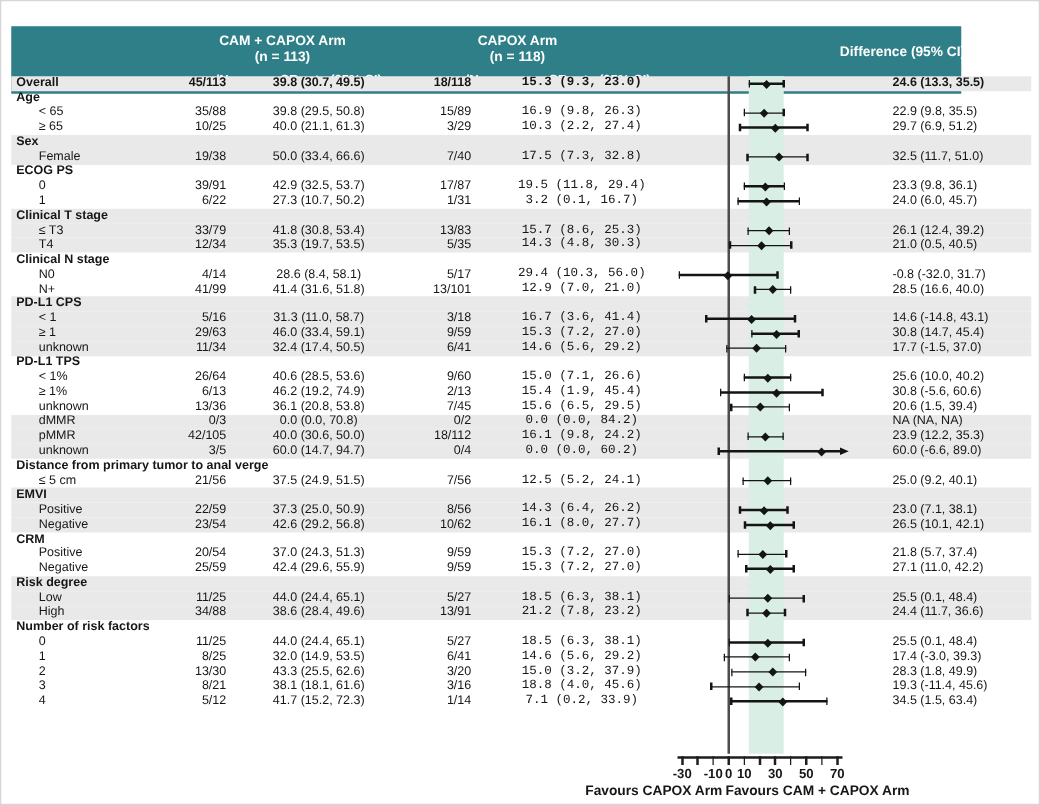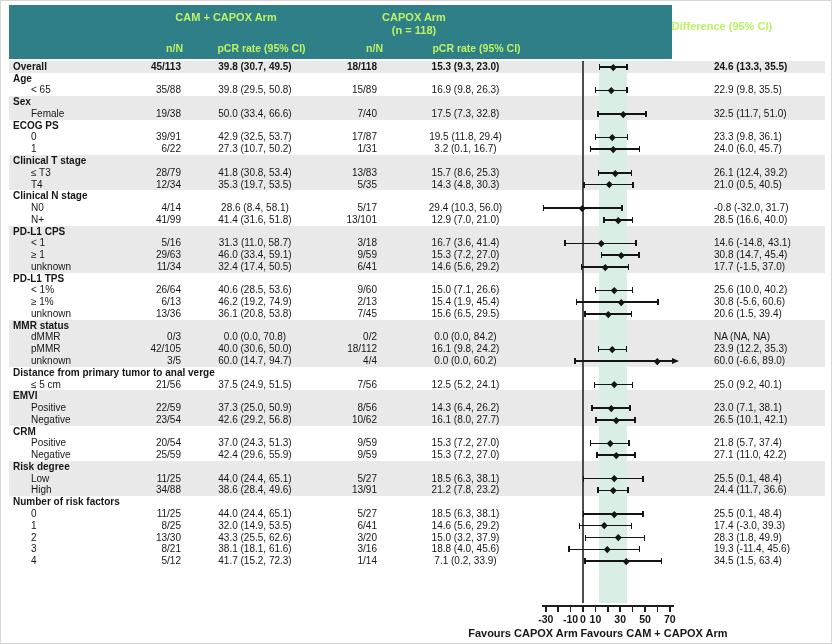--- a/index.html
+++ b/index.html
@@ -1,40 +1,40 @@
 <!DOCTYPE html>
 <html style="--header-bg: #2e7f88; --stripe: #e9e9e9; --band: #d9efe6; --zero-line: #4d4d4d; --ci: #141414;"><head>
 <meta charset="utf-8">
 <style>
   html,body{margin:0;padding:0;background:#fff;}
   #page{position:relative;width:832px;height:644px;background:#fff;border:1px solid #d6d6d6;box-sizing:border-box;
         font-family:"Liberation Sans","DejaVu Sans",sans-serif;color:#161616;overflow:hidden;}
   
-  #hdr{position:absolute;left:8px;top:4px;width:663px;height:54px;background:var(--header-bg,#2e7f88);color:#bef264;font-weight:bold;}
+  #hdr{position:absolute;left:8px;top:20px;width:760px;height:54px;background:var(--header-bg,#2e7f88);color:#ffffff;font-weight:bold;}
   .h-abs{position:absolute;text-align:center;font-size:11px;line-height:13px;}
   #h-arm1{left:92px;top:6px;width:250px;}
   #h-arm2{left:300px;top:6px;width:210px;}
   #h-diff{left:610px;top:15px;width:206px;}
   .h-sub{position:absolute;top:37px;font-size:10.5px;}
   #h-nn-a{left:110px;width:64px;text-align:right;}
   #h-pcr-a{left:180px;width:145px;text-align:center;}
   #h-nn-b{left:310px;width:64px;text-align:right;}
   #h-pcr-b{left:385px;width:165px;text-align:center;}
   
   #rows{position:absolute;left:8px;top:60px;width:816px;}
   .row{display:grid;grid-template-columns:130px 44px 152px 44px 157px 170px 1fr;height:11.78px;align-items:center;font-size:10px;line-height:10px;}
   .row.shaded{background:var(--stripe,#e9e9e9);}
   .c{white-space:nowrap;overflow:visible;}
   .label{padding-left:22px;}
   .row.group .label,.row.overall .label{padding-left:4px;font-weight:bold;}
   .row.overall .c{font-weight:bold;}
   .nn{text-align:right;padding-right:2px;}
   .pcr{text-align:center;}
   .pcr.a{padding-right:8px;}
-  .pcr.b{padding-left:16px;}
+  .pcr.b{padding-left:16px;font-family:Liberation Mono, monospace;}
   .diff{padding-left:8px;}
   .plot{position:relative;z-index:2;height:100%;}
   .ci-line{position:absolute;top:50%;margin-top:-0.75px;height:1.5px;background:var(--ci,#141414);}
   .cap{position:absolute;top:50%;margin-top:-3px;width:1.5px;height:6px;background:var(--ci,#141414);}
   .marker{position:absolute;top:50%;width:4.5px;height:4.5px;margin-top:-2.25px;background:var(--ci,#141414);transform:rotate(45deg);}
   .arrowhead{position:absolute;top:50%;margin-top:-3.5px;width:0;height:0;border-left:7px solid var(--ci,#141414);border-top:3.5px solid transparent;border-bottom:3.5px solid transparent;}
   
   #overlay{position:absolute;left:535px;top:60px;width:170px;height:542px;z-index:1;pointer-events:none;}
   #band{position:absolute;top:0;bottom:0;background:var(--band,#d9efe6);}
   #zero-line{position:absolute;top:0;bottom:0;width:1.5px;background:var(--zero-line,#4d4d4d);}
@@ -48,20 +48,21 @@
   #fav-right{left:560px;width:186px;}
 </style>
 </head>
 <body>
 
 <div id="page">
 
   <div id="hdr">
     <div id="h-arm1" class="h-abs">
       <div>CAM + CAPOX Arm</div>
+      <div>(n = 113)</div>
     </div>
     <div id="h-arm2" class="h-abs">
       <div>CAPOX Arm</div>
       <div>(n = 118)</div>
     </div>
     <div id="h-diff" class="h-abs">Difference (95% CI)</div>
     <div id="h-nn-a" class="h-sub">n/N</div>
     <div id="h-pcr-a" class="h-sub">pCR rate (95% CI)</div>
     <div id="h-nn-b" class="h-sub">n/N</div>
     <div id="h-pcr-b" class="h-sub">pCR rate (95% CI)</div>
@@ -98,20 +99,34 @@
     <div class="c nn b">15/89</div>
     <div class="c pcr b">16.9 (9.8, 26.3)</div>
     <div class="c plot">
           <div class="ci-line" style="left: 59.152px; width: 31.868px;"></div>
           <div class="cap" style="left: 58.652px;"></div>
           <div class="cap" style="left: 90.02px;"></div>
           <div class="marker" style="left: 73.146px;"></div>
         </div>
     <div class="c diff">22.9 (9.8, 35.5)</div>
   </div>
+      <div class="row item">
+    <div class="c label">≥ 65</div>
+    <div class="c nn a">10/25</div>
+    <div class="c pcr a">40.0 (21.1, 61.3)</div>
+    <div class="c nn b">3/29</div>
+    <div class="c pcr b">10.3 (2.2, 27.4)</div>
+    <div class="c plot">
+          <div class="ci-line" style="left: 55.556px; width: 54.932px;"></div>
+          <div class="cap" style="left: 55.056px;"></div>
+          <div class="cap" style="left: 109.488px;"></div>
+          <div class="marker" style="left: 81.578px;"></div>
+        </div>
+    <div class="c diff">29.7 (6.9, 51.2)</div>
+  </div>
       <div class="row group shaded">
     <div class="c label">Sex</div>
     <div class="c nn a"></div>
     <div class="c pcr a"></div>
     <div class="c nn b"></div>
     <div class="c pcr b"></div>
     <div class="c plot"></div>
     <div class="c diff"></div>
   </div>
       <div class="row item shaded">
@@ -169,21 +184,21 @@
     <div class="c label">Clinical T stage</div>
     <div class="c nn a"></div>
     <div class="c pcr a"></div>
     <div class="c nn b"></div>
     <div class="c pcr b"></div>
     <div class="c plot"></div>
     <div class="c diff"></div>
   </div>
       <div class="row item shaded">
     <div class="c label">≤ T3</div>
-    <div class="c nn a">28/79</div>
+    <div class="c nn a">33/79</div>
     <div class="c pcr a">41.8 (30.8, 53.4)</div>
     <div class="c nn b">13/83</div>
     <div class="c pcr b">15.7 (8.6, 25.3)</div>
     <div class="c plot">
           <div class="ci-line" style="left: 62.376px; width: 33.232px;"></div>
           <div class="cap" style="left: 61.876px;"></div>
           <div class="cap" style="left: 94.608px;"></div>
           <div class="marker" style="left: 77.114px;"></div>
         </div>
     <div class="c diff">26.1 (12.4, 39.2)</div>
@@ -334,29 +349,20 @@
     <div class="c nn b">7/45</div>
     <div class="c pcr b">15.6 (6.5, 29.5)</div>
     <div class="c plot">
           <div class="ci-line" style="left: 48.86px; width: 46.996px;"></div>
           <div class="cap" style="left: 48.36px;"></div>
           <div class="cap" style="left: 94.856px;"></div>
           <div class="marker" style="left: 70.294px;"></div>
         </div>
     <div class="c diff">20.6 (1.5, 39.4)</div>
   </div>
-      <div class="row group shaded">
-    <div class="c label">MMR status</div>
-    <div class="c nn a"></div>
-    <div class="c pcr a"></div>
-    <div class="c nn b"></div>
-    <div class="c pcr b"></div>
-    <div class="c plot"></div>
-    <div class="c diff"></div>
-  </div>
       <div class="row item shaded">
     <div class="c label">dMMR</div>
     <div class="c nn a">0/3</div>
     <div class="c pcr a">0.0 (0.0, 70.8)</div>
     <div class="c nn b">0/2</div>
     <div class="c pcr b">0.0 (0.0, 84.2)</div>
     <div class="c plot"></div>
     <div class="c diff">NA (NA, NA)</div>
   </div>
       <div class="row item shaded">
@@ -370,21 +376,21 @@
           <div class="cap" style="left: 61.628px;"></div>
           <div class="cap" style="left: 89.772px;"></div>
           <div class="marker" style="left: 74.386px;"></div>
         </div>
     <div class="c diff">23.9 (12.2, 35.3)</div>
   </div>
       <div class="row item shaded">
     <div class="c label">unknown</div>
     <div class="c nn a">3/5</div>
     <div class="c pcr a">60.0 (14.7, 94.7)</div>
-    <div class="c nn b">4/4</div>
+    <div class="c nn b">0/4</div>
     <div class="c pcr b">0.0 (0.0, 60.2)</div>
     <div class="c plot">
           <div class="ci-line" style="left: 38.816px; width: 98.704px;"></div>
           <div class="cap" style="left: 38.316px;"></div>
           <div class="arrowhead" style="left: 135.52px;"></div>
           <div class="marker" style="left: 119.15px;"></div>
         </div>
     <div class="c diff">60.0 (-6.6, 89.0)</div>
   </div>
       <div class="row group">

